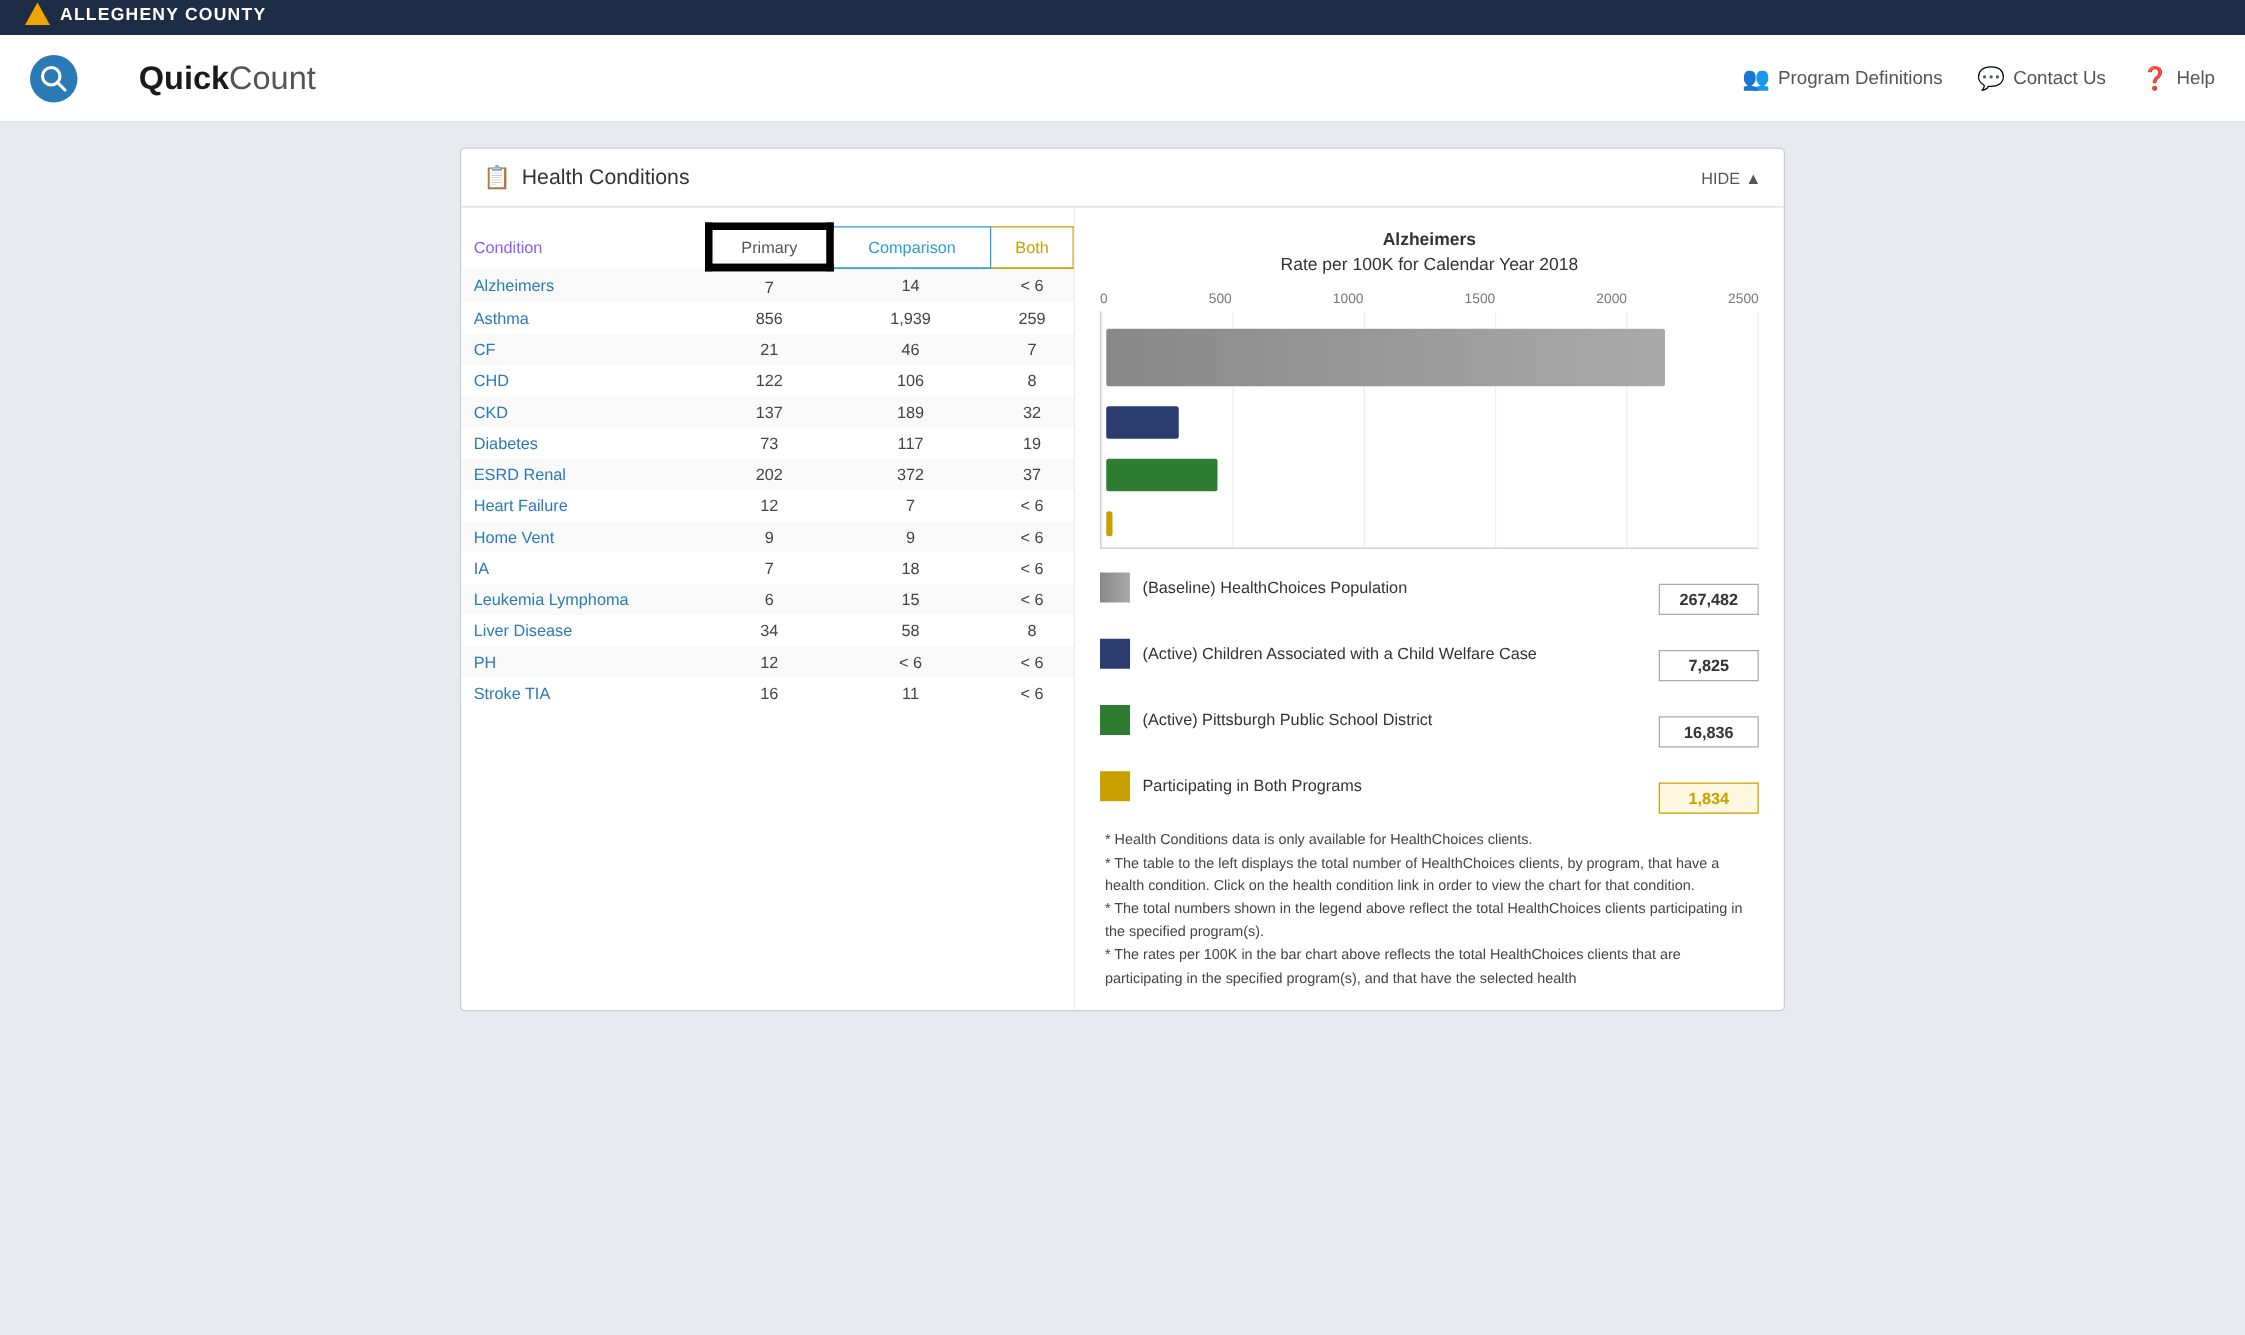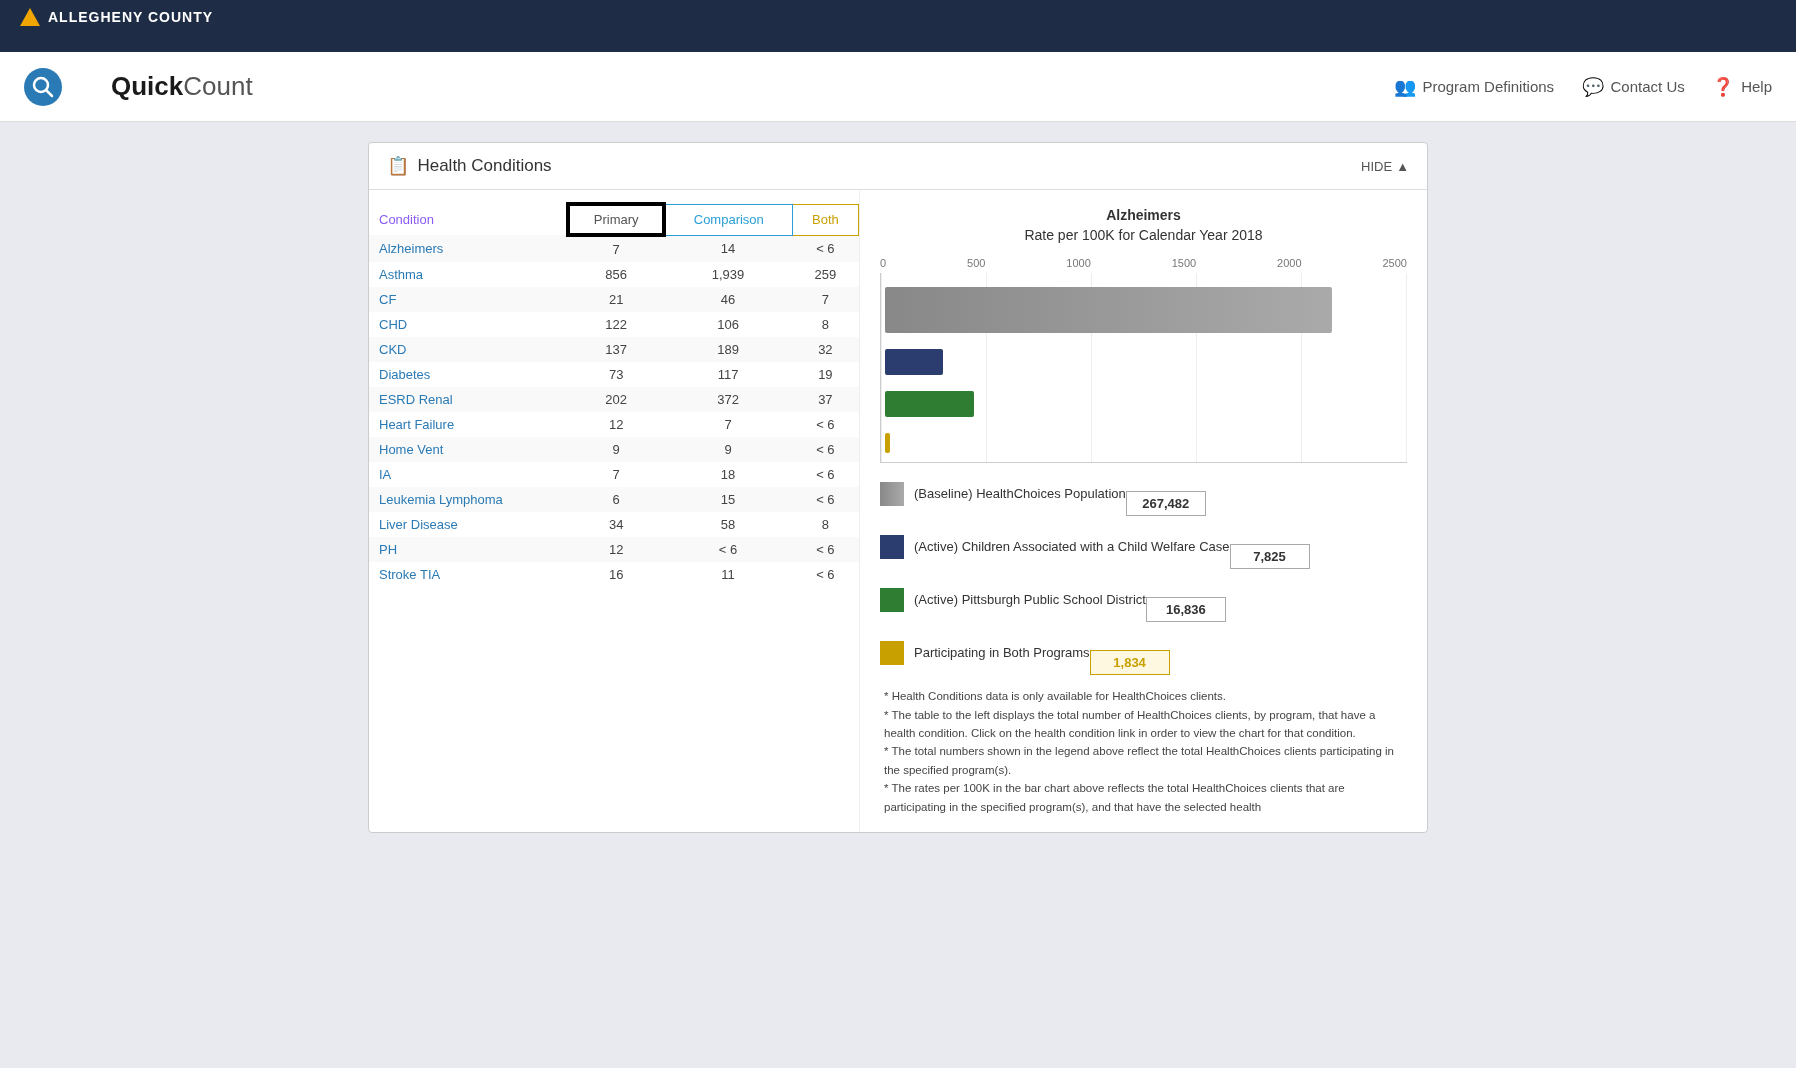--- a/index.html
+++ b/index.html
@@ -4,22 +4,22 @@
   <style>
     * { box-sizing: border-box; margin: 0; padding: 0; }
     body { font-family: Arial, sans-serif; background: #e8eaf0; min-height: 1068px; }
 
     
     .top-bar {
       background: #1e2d45;
       color: white;
       padding: 8px 20px;
       display: flex;
-      align-items: flex-start;
-      height: 52px;
+      align-items: flex-end;
+      height: 28px;
     }
     .top-bar-logo {
       display: flex;
       align-items: center;
       gap: 8px;
       font-size: 14px;
       font-weight: bold;
       letter-spacing: 1px;
     }
     .top-bar-logo .triangle-icon {
@@ -134,21 +134,21 @@
       padding: 6px 10px;
       text-align: center;
       font-weight: normal;
       color: #555;
     }
     .hc-table thead tr th:first-child {
       text-align: left;
       color: #8b5cf6;
     }
     .hc-table thead tr th.tab-primary {
-      border: 4px solid #000000;
+      border: 6px solid #000000;
       color: #555;
       background: white;
     }
     .hc-table thead tr th.tab-comparison {
       border: 1px solid #2a9fd6;
       color: #2a9fd6;
       background: white;
     }
     .hc-table thead tr th.tab-both {
       border: 1px solid #c8a000;
@@ -197,20 +197,21 @@
       background: white;
     }
 
     
     .legend-items {
       margin-top: 8px;
     }
     .legend-item {
       display: flex;
       align-items: center;
+      justify-content: space-between;
       margin-bottom: 8px;
     }
     .legend-left {
       display: flex;
       align-items: center;
       gap: 10px;
     }
     .legend-swatch {
       width: 24px;
       height: 24px;

